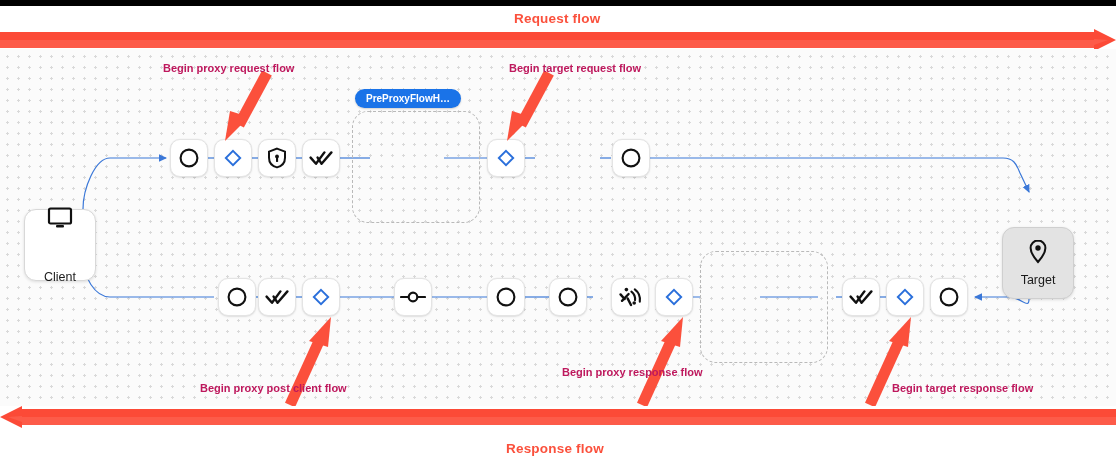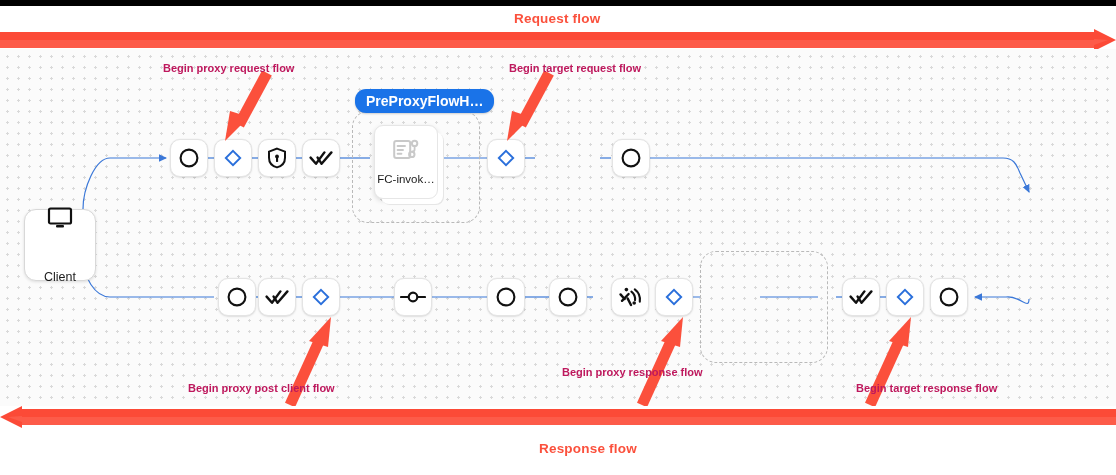--- a/index.html
+++ b/index.html
@@ -60,21 +60,21 @@
   .policy .p-label{font-size:11.5px;color:#1b1b1b;max-width:60px;text-align:center;
     overflow:hidden;white-space:nowrap;}
 
   
   .flowgroup{
     position:absolute;box-sizing:border-box;
     border:1.5px dashed #b9b9b9;border-radius:16px;background:transparent;
   }
   .flowgroup-badge{
     position:absolute;background:#1a73e8;color:#fff;border-radius:11px;
-    font-size:14px;font-weight:bold;padding:4px 11px;white-space:nowrap;
+    font-size:10px;font-weight:bold;padding:4px 11px;white-space:nowrap;
     box-shadow:0 1px 2px rgba(0,0,0,.18);
   }
 
   
   .ann-arrow{position:absolute;}
   .ann-text{position:absolute;color:#be185d;font-weight:bold;font-size:11px;white-space:nowrap;}
 </style>
 </head>
 <body>
 
@@ -131,20 +131,29 @@
   <div class="endpoint client" style="left:24px;top:160px;">
     <span>
       <svg width="26" height="22" viewBox="0 0 26 22">
         <rect x="2" y="1.5" width="22" height="15" rx="1.6" fill="none" stroke="#111" stroke-width="2.2"></rect>
         <rect x="9" y="18" width="8" height="2.4" rx="1" fill="#111"></rect>
       </svg>
     </span>
     <span class="ep-label">Client</span>
   </div>
 
+  <div class="endpoint target" style="left:1002px;top:178px;">
+    <span>
+      <svg width="20" height="25" viewBox="0 0 20 25">
+        <path d="M10 1.6c-4.1 0-7.4 3.3-7.4 7.4 0 5.6 7.4 14 7.4 14s7.4-8.4 7.4-14c0-4.1-3.3-7.4-7.4-7.4z" fill="none" stroke="#111" stroke-width="2"></path>
+        <circle cx="10" cy="9" r="2.7" fill="#111"></circle>
+      </svg>
+    </span>
+    <span class="ep-label">Target</span>
+  </div>
 
   <div class="node small" style="left:170px;top:90px;">
     <span>
       <svg width="22" height="22" viewBox="0 0 22 22">
           <circle cx="11" cy="11" r="8.4" fill="none" stroke="#111" stroke-width="2.1"></circle>
         </svg>
     </span>
   </div>
   <div class="node small" style="left:214px;top:90px;">
     <span>
@@ -180,34 +189,20 @@
   <div class="node small" style="left:612px;top:90px;">
     <span>
       <svg width="22" height="22" viewBox="0 0 22 22">
           <circle cx="11" cy="11" r="8.4" fill="none" stroke="#111" stroke-width="2.1"></circle>
         </svg>
     </span>
   </div>
 
   <div class="flowgroup" style="left:352px;top:62px;width:128px;height:112px;"></div>
   <div class="flowgroup-badge" style="left:355px;top:40px;">PreProxyFlowH…</div>
-  <div class="policy" style="left:374px;top:76px;">
-    <span>
-      <svg width="27" height="24" viewBox="0 0 27 24">
-        <rect x="1.2" y="2" width="16" height="17" rx="2" fill="none" stroke="#c9c9c9" stroke-width="2"></rect>
-        <line x1="4.6" y1="7" x2="12" y2="7" stroke="#c9c9c9" stroke-width="1.9" stroke-linecap="round"></line>
-        <line x1="4.6" y1="11" x2="10" y2="11" stroke="#c9c9c9" stroke-width="1.9" stroke-linecap="round"></line>
-        <line x1="4.6" y1="14.8" x2="8.4" y2="14.8" stroke="#c9c9c9" stroke-width="1.9" stroke-linecap="round"></line>
-        <circle cx="21.6" cy="4.4" r="2.7" fill="none" stroke="#c9c9c9" stroke-width="2"></circle>
-        <circle cx="18.8" cy="15.4" r="2.7" fill="none" stroke="#c9c9c9" stroke-width="2"></circle>
-        <path d="M21.6 7.1v3.4a2 2 0 0 1-2 2h-.4" fill="none" stroke="#c9c9c9" stroke-width="1.8"></path>
-      </svg>
-    </span>
-    <span class="p-label">FC-invok…</span>
-  </div>
 
 
   <div class="node small" style="left:218px;top:229px;">
     <span>
       <svg width="22" height="22" viewBox="0 0 22 22">
           <circle cx="11" cy="11" r="8.4" fill="none" stroke="#111" stroke-width="2.1"></circle>
         </svg>
     </span>
   </div>
   <div class="node small" style="left:258px;top:229px;">
@@ -325,23 +320,23 @@
     <g transform="translate(2,0)">
       <path d="M10 88 L40 22" stroke="#fb503c" stroke-width="11" stroke-linecap="butt"></path>
       <polygon points="51,0 29,24 48,30" fill="#fb503c"></polygon>
     </g>
   </svg>
 
 </div>
 
 <div class="ann-text" style="left:163px;top:62px;">Begin proxy request flow</div>
 <div class="ann-text" style="left:509px;top:62px;text-align:right;">Begin target request flow</div>
-<div class="ann-text" style="left:188px;top:382px;">Begin proxy post client flow</div>
+<div class="ann-text" style="left:200px;top:382px;">Begin proxy post client flow</div>
 <div class="ann-text" style="left:562px;top:366px;">Begin proxy response flow</div>
-<div class="ann-text" style="left:810px;top:382px;padding-left:46px;">Begin target response flow</div>
+<div class="ann-text" style="left:846px;top:382px;padding-left:46px;">Begin target response flow</div>
 
 <div>
   <svg width="1116" height="22" style="position:absolute;left:0;top:406px;">
     <polygon points="1116,3 22,3 22,0 0,11 22,22 22,19 1116,19" fill="#fc4a37"></polygon>
     <polygon points="1116,11 22,11 22,10 8,11 22,16 22,19 1116,19" fill="#fd5b49"></polygon>
   </svg>
 </div>
-<div class="flow-label" style="left:506px;top:441px;margin-left:33px;">Response flow</div>
+<div class="flow-label" style="left:506px;top:441px;">Response flow</div>
 
 </body></html>

